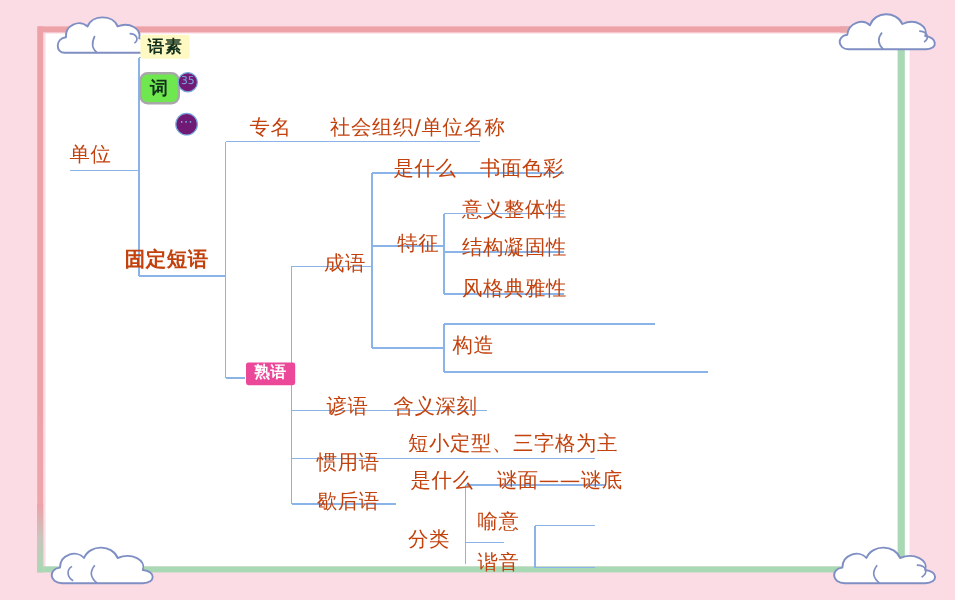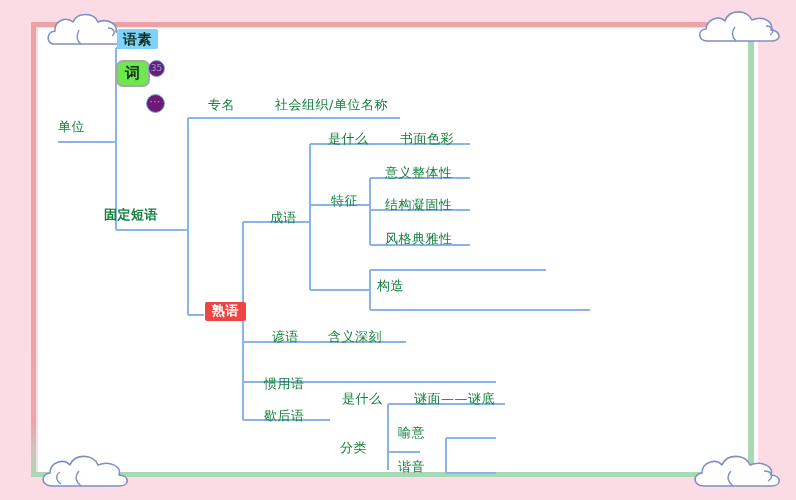--- a/index.html
+++ b/index.html
@@ -40,46 +40,46 @@
   #cloud-tr { left:697px; top:6px;   }
   #cloud-bl { left:38px;  top:450px; }
   #cloud-br { left:690px; top:450px; }
 
   
   #map { position:absolute; left:0; top:0; width:796px; height:500px; }
   #map-lines { position:absolute; left:0; top:0; }
 
   .node {
     position:absolute;
-    font-size:13px;
-    color:#15803d;
+    font-size:17px;
+    color:#c2410c;
     white-space:nowrap;
     line-height:1.15;
     letter-spacing:0.5px;
   }
 
   .node.hl-green {
-    background:#7dd3fc;
+    background:#fef9c3;
     color:#13301d;
     font-weight:bold;
     padding:2px 6px;
     border-radius:2px;
     font-size:14px;
   }
   .node.boxed-green {
     background:#6ee84e;
     color:#13301d;
     font-weight:bold;
     padding:3px 7px;
     border:2.5px solid #a8a8a8;
     border-radius:7px;
     font-size:15px;
   }
   .node.hl-pink {
-    background:#ef4444;
+    background:#ec4899;
     color:#ffffff;
     font-weight:bold;
     padding:2px 7px;
     border-radius:2px;
     font-size:13px;
   }
 
   .badge {
     position:absolute;
     border:1.3px solid #7aa8dd;
@@ -230,20 +230,21 @@
   <div class="node" style="left:385px; top:166px;">意义整体性</div>
   <div class="node" style="left:385px; top:198px;">结构凝固性</div>
   <div class="node" style="left:385px; top:232px;">风格典雅性</div>
 
   <div class="node" style="left:329px; top:279px;margin-left:48px;">构造</div>
 
   <div class="node" style="left:272px; top:330px;">谚语</div>
   <div class="node" style="left:328px; top:330px;">含义深刻</div>
 
   <div class="node" style="left:264px; top:361px;margin-top:16px;">惯用语</div>
+  <div class="node" style="left:340px; top:361px;">短小定型、三字格为主</div>
 
   <div class="node" style="left:264px; top:409px;">歇后语</div>
   <div class="node" style="left:342px; top:392px;">是什么</div>
   <div class="node" style="left:414px; top:392px;">谜面——谜底</div>
   <div class="node" style="left:340px; top:441px;">分类</div>
   <div class="node" style="left:398px; top:426px;">喻意</div>
   <div class="node" style="left:398px; top:460px;">谐音</div>
 
 </div>
 

